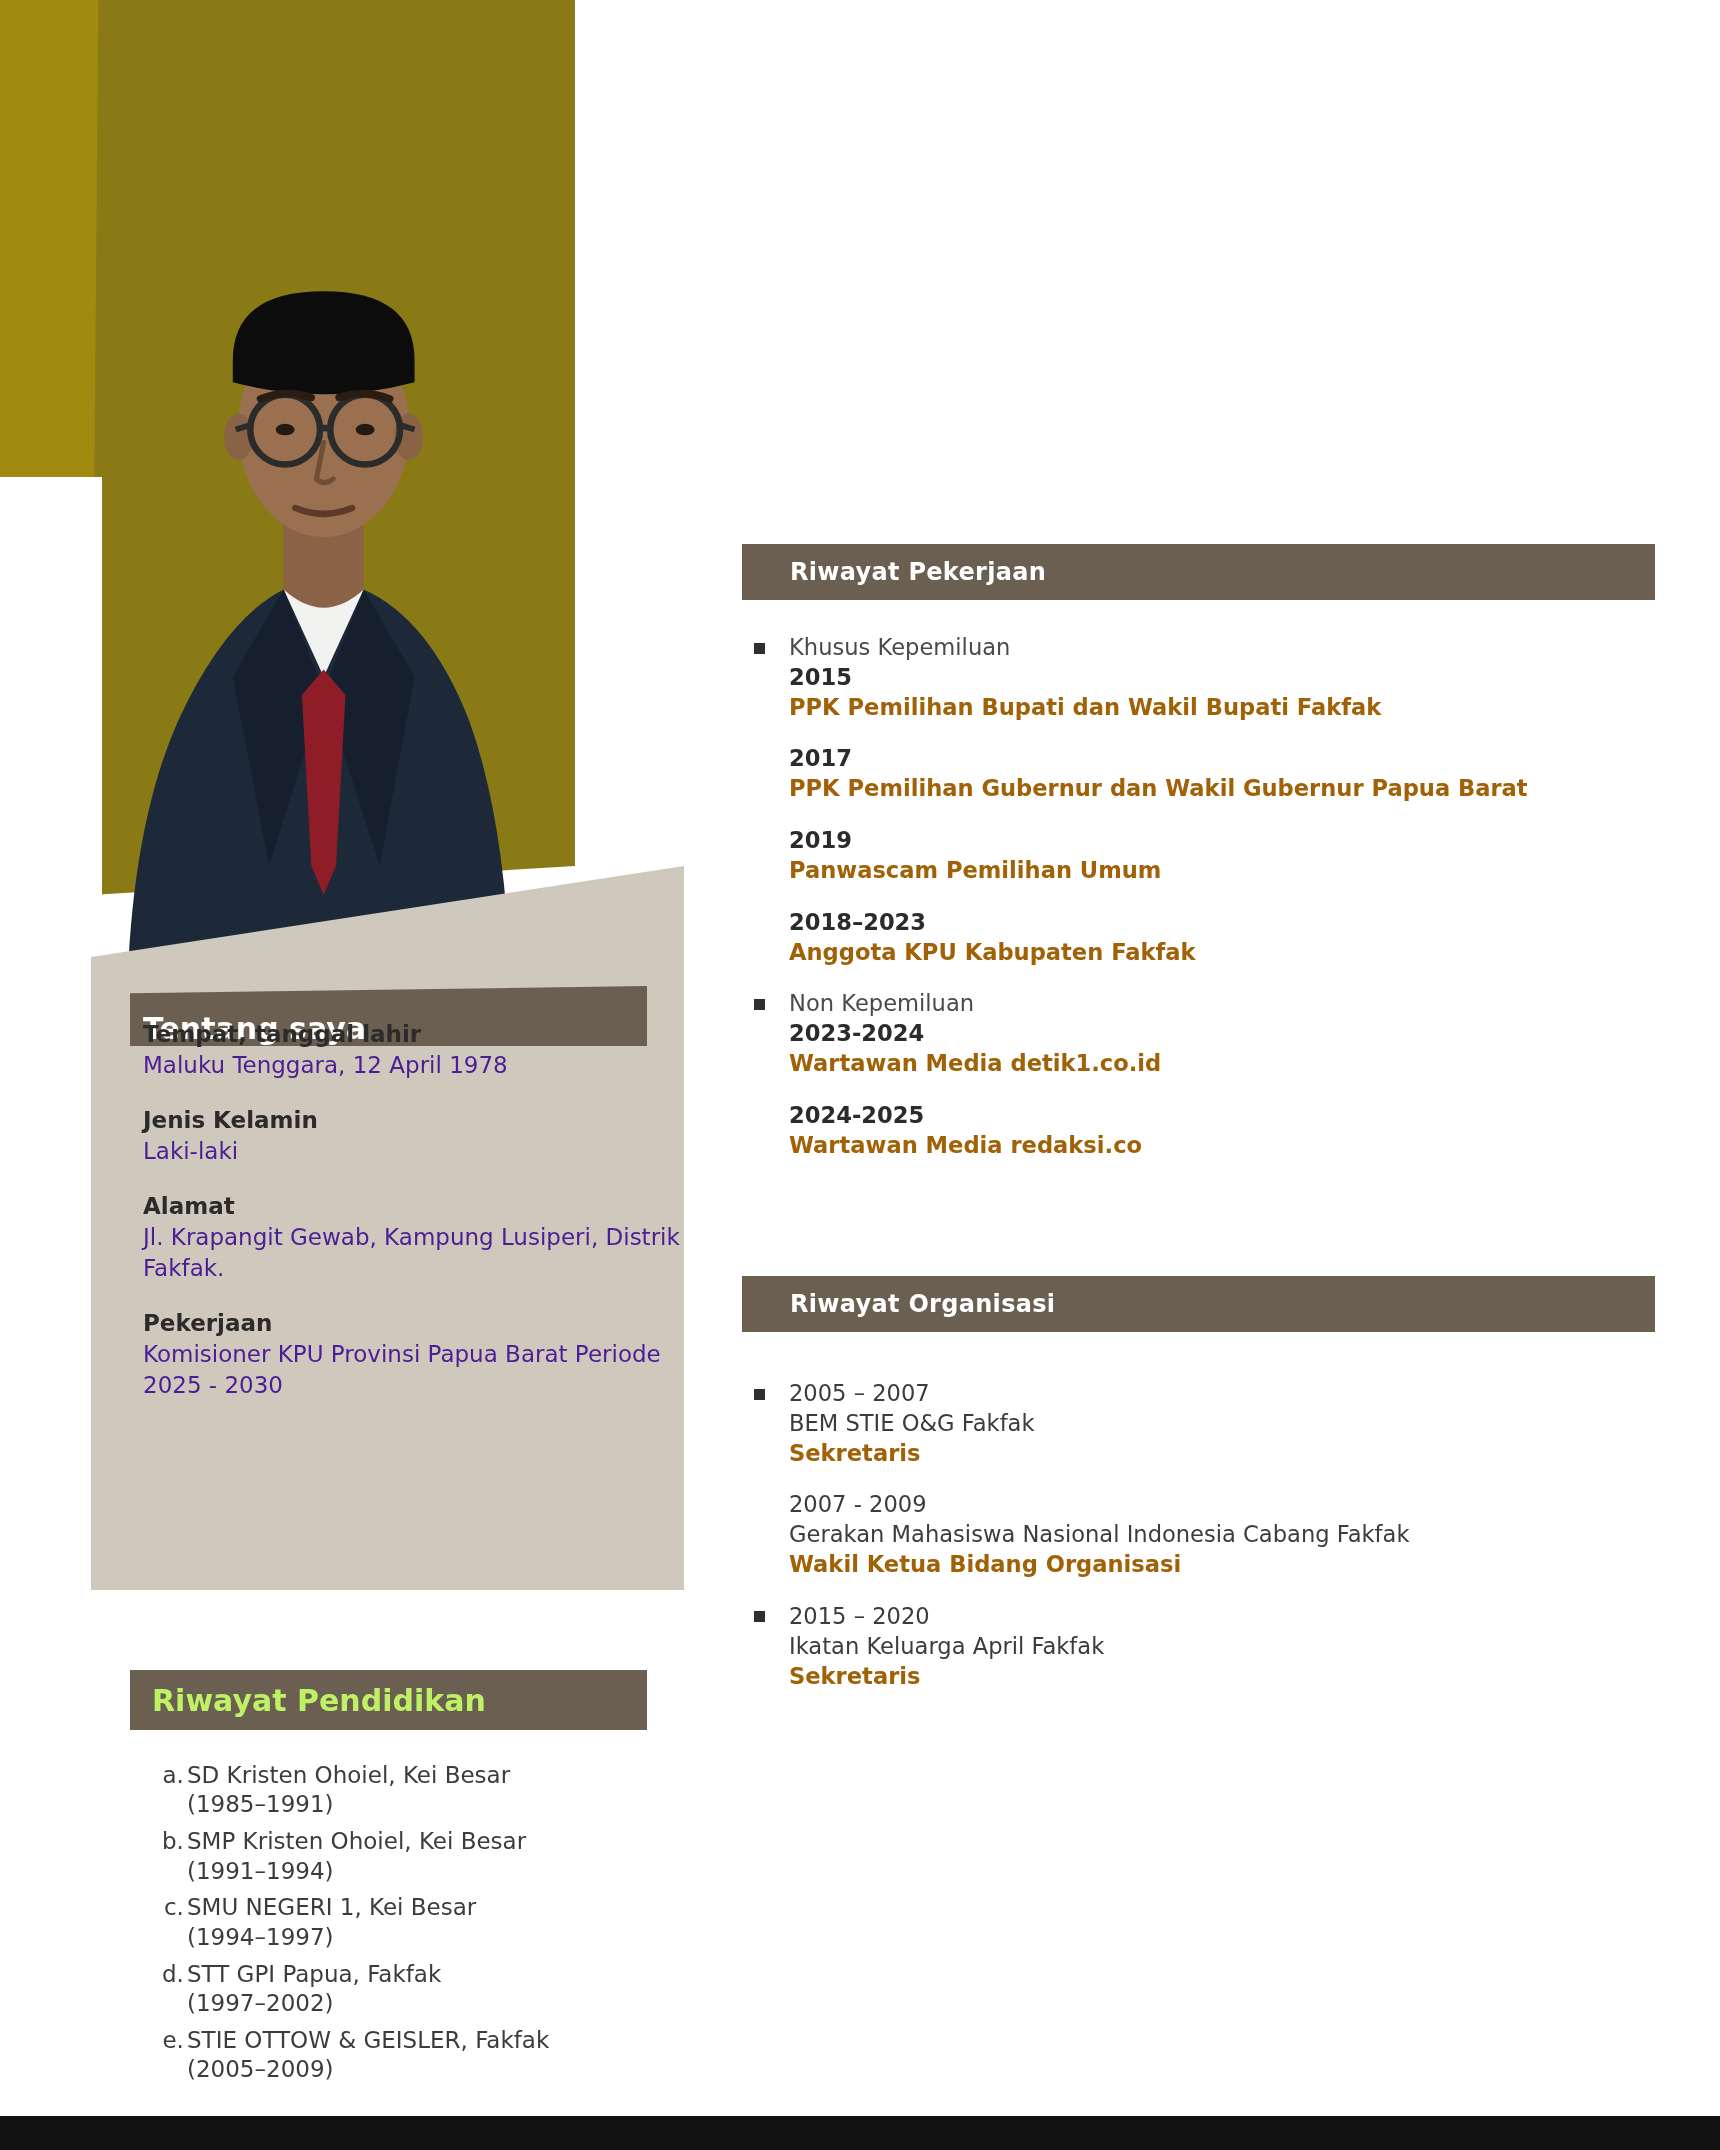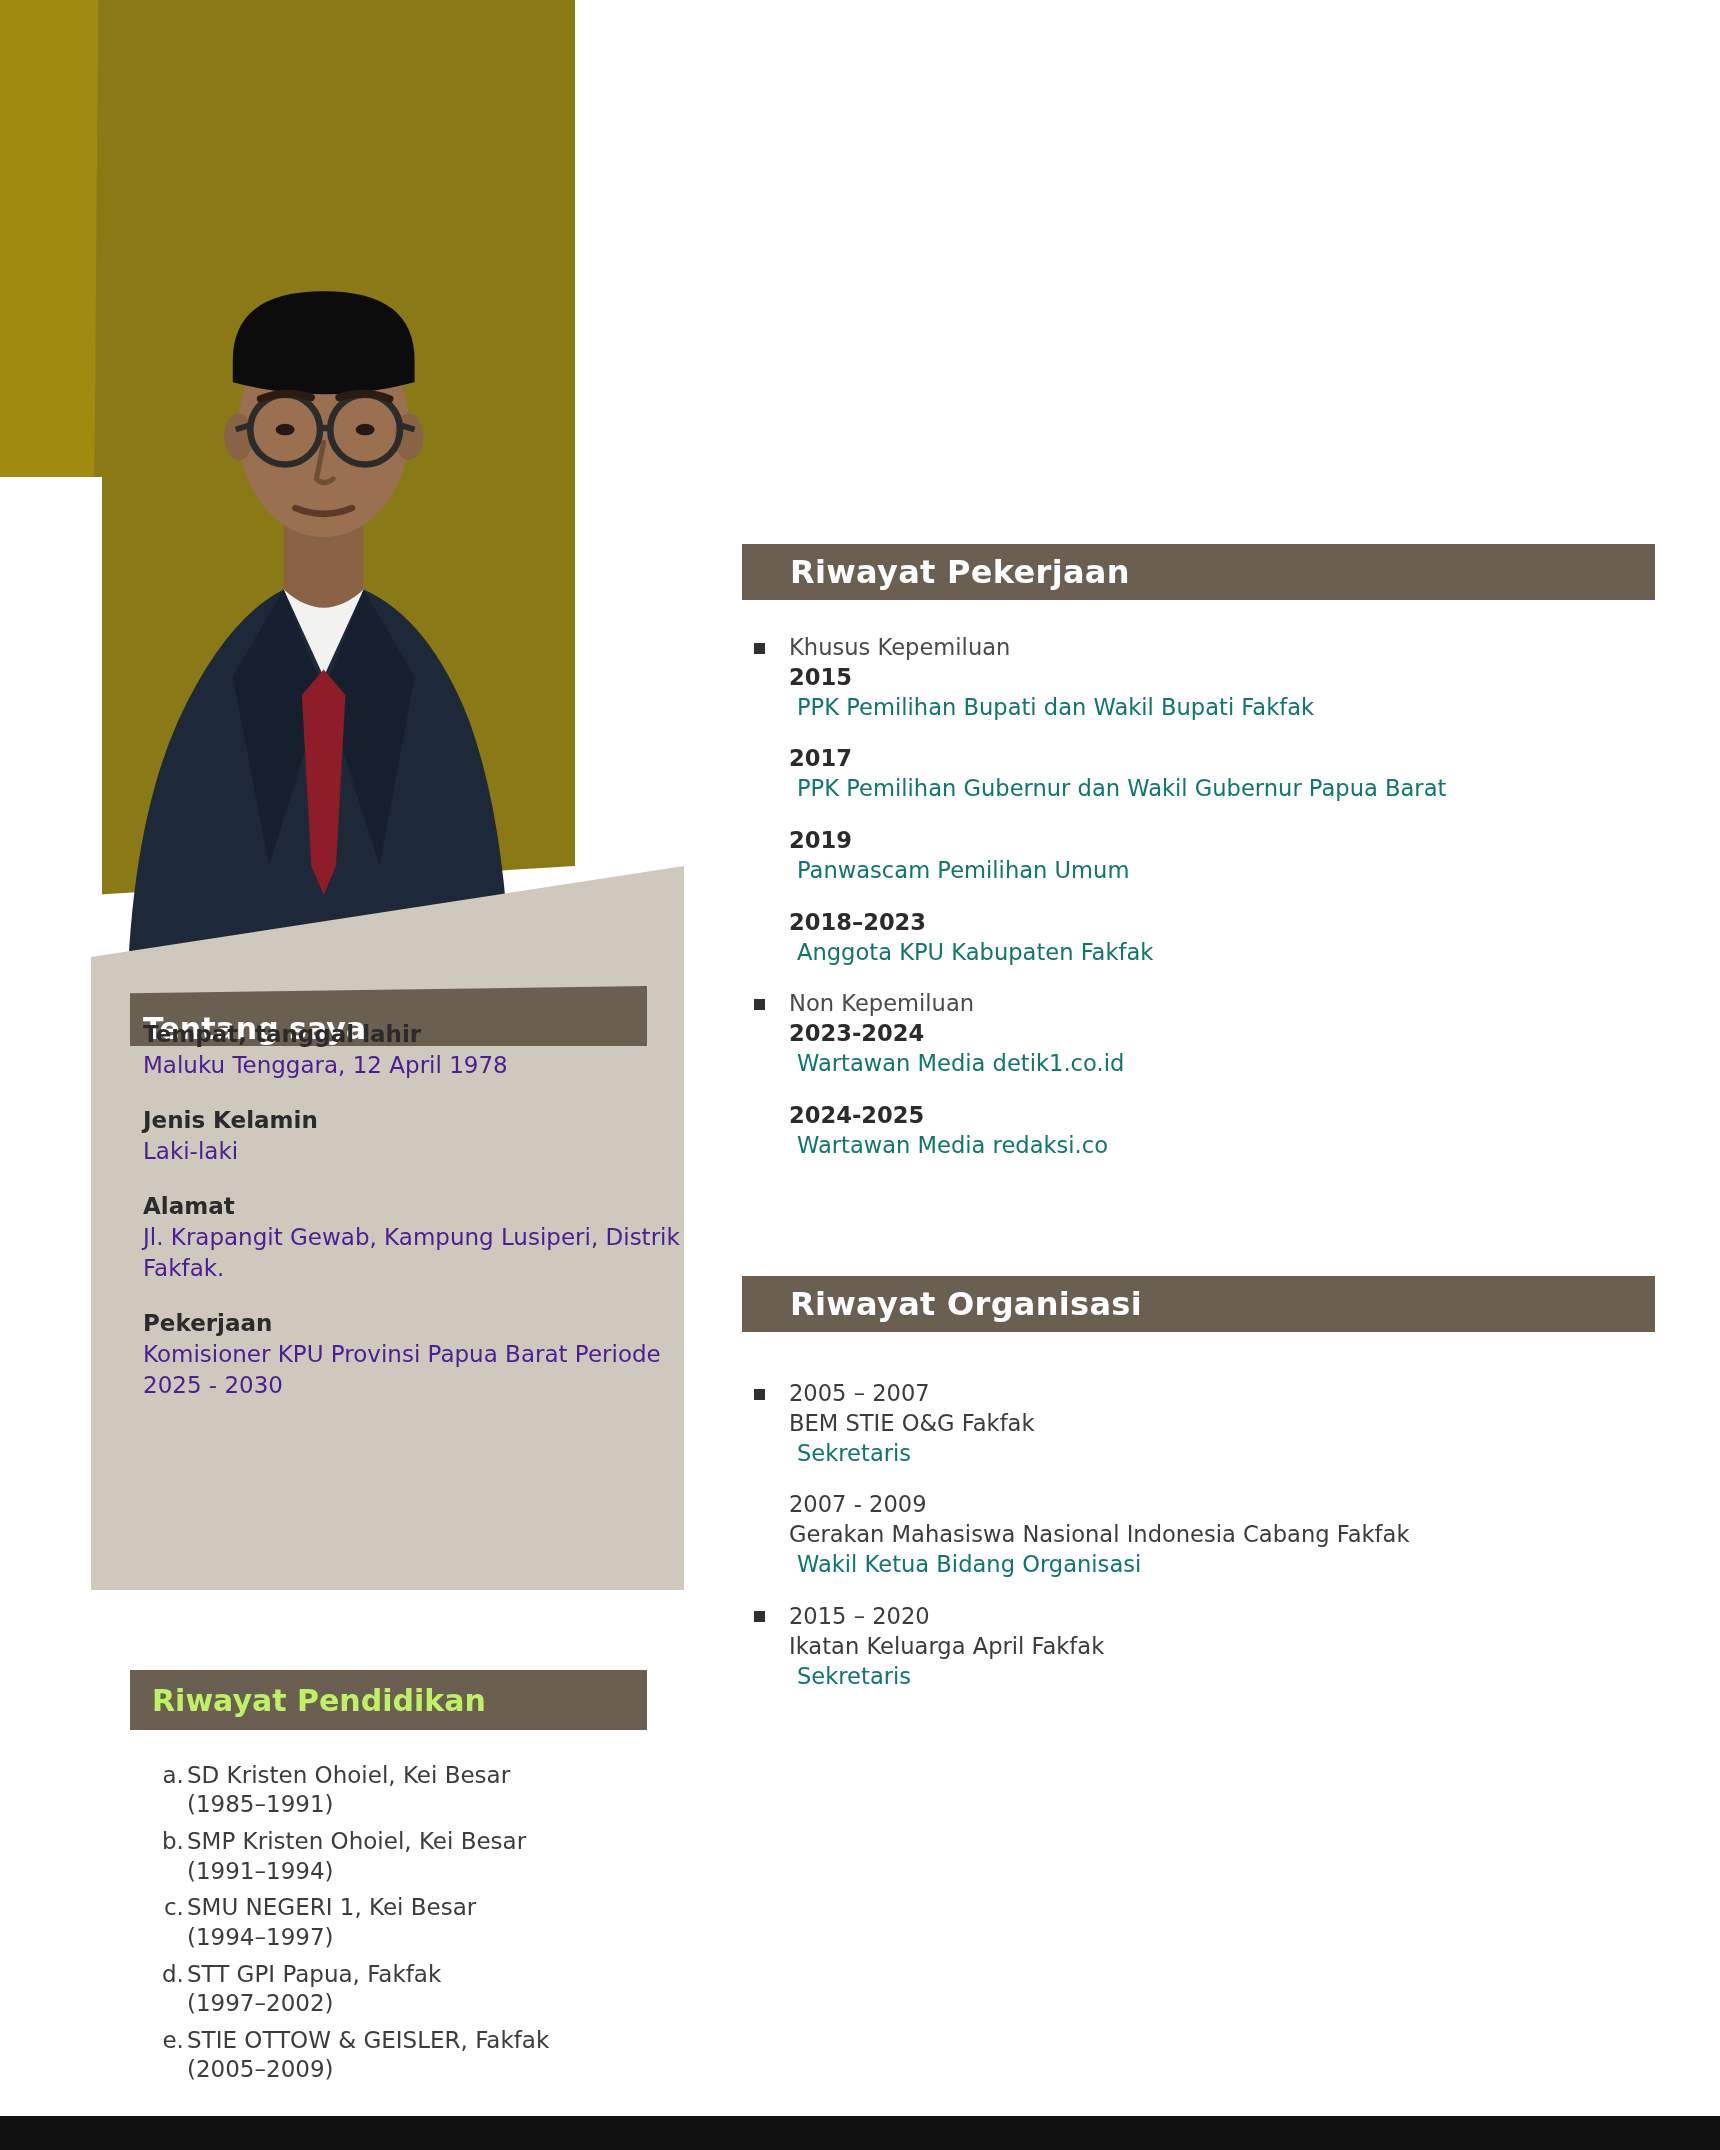--- a/index.html
+++ b/index.html
@@ -75,21 +75,21 @@
     line-height: 1.08;
     color: #ffffff;
     font-weight: 400;
     letter-spacing: 0.4px;
   }
 
   
   .sec-bar {
     background: #6b5f52;
     color: #ffffff;
-    font-size: 32px;
+    font-size: 24px;
     font-weight: 700;
     letter-spacing: 0.3px;
     display: flex;
     align-items: center;
     padding-left: 48px;
     box-sizing: border-box;
   }
 
   
   .work-bar {
@@ -136,23 +136,22 @@
   }
   .entry .cat {
     color: #4a4a4a;
     font-weight: 400;
   }
   .entry .yr {
     font-weight: 700;
     color: #2b2b2b;
   }
   .entry .ttl {
-    font-weight: 400;
-    color: #0f766e;
-    margin-left: 8px;
+    font-weight: 700;
+    color: #a16207;
   }
   .entry .plain {
     font-weight: 400;
     color: #3c3c3c;
   }
 
   
   .about-box {
     position: absolute;
     left: 91px;

